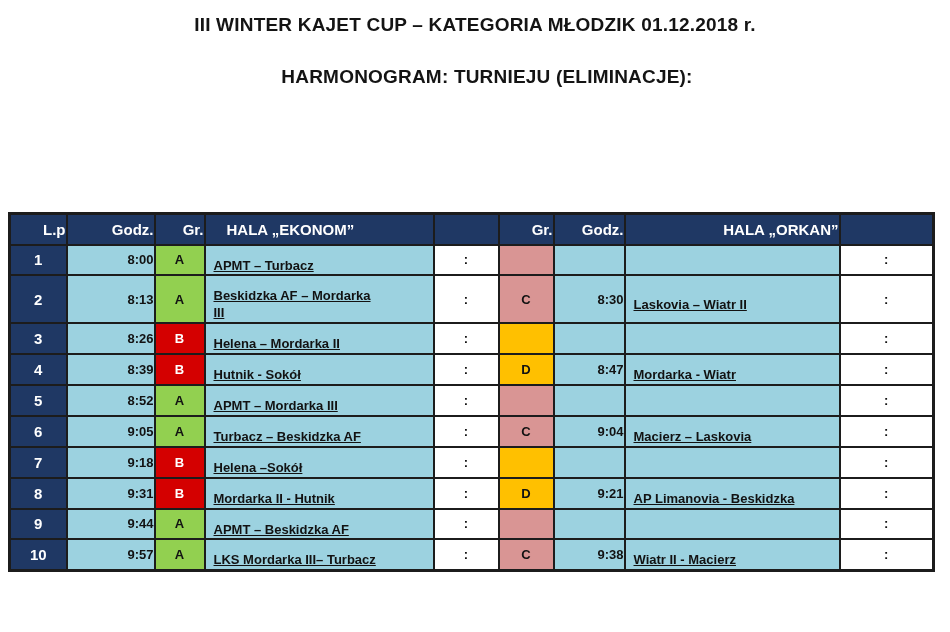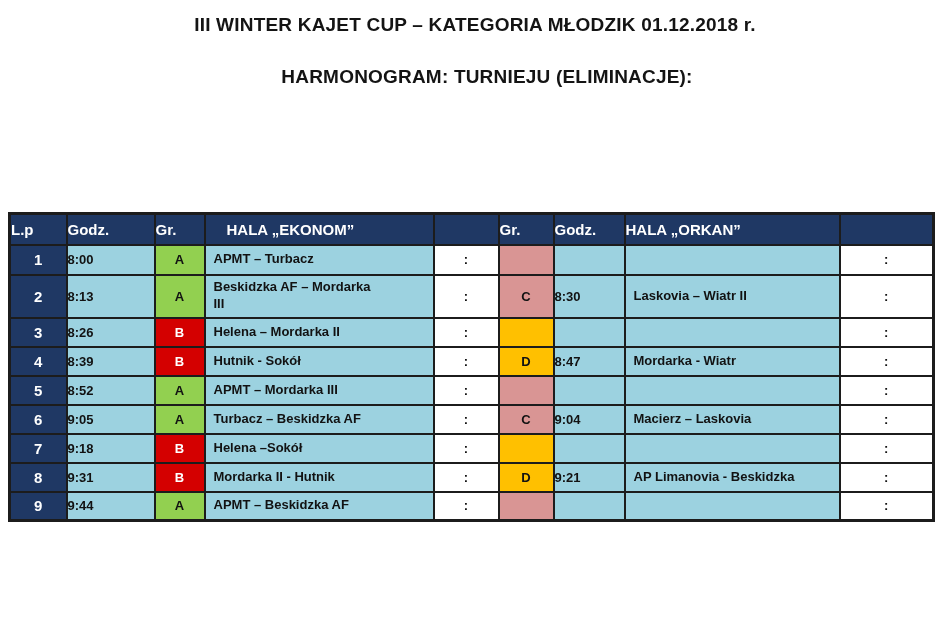--- a/index.html
+++ b/index.html
@@ -22,32 +22,32 @@
   col.c-lp{width:57px;}  col.c-time1{width:88px;} col.c-gr1{width:50px;}
   col.c-match1{width:229px;} col.c-score1{width:65px;}
   col.c-gr2{width:55px;} col.c-time2{width:71px;}
   col.c-match2{width:215px;} col.c-score2{width:94px;}
   thead tr{height:31px;}
   tbody tr{height:29px;}
   tbody tr:nth-child(1){height:30px;}
   tbody tr:nth-child(2){height:43px;}
   th{
     background:var(--header-bg);color:#ffffff;font-size:15px;font-weight:bold;
-    border:2px solid var(--border);text-align:left;padding:0;
+    border:2px solid var(--border);text-align:right;padding:0;
   }
   th:nth-child(4){text-align:left;padding-left:21px;}
   td{
     border:2px solid var(--border);background:var(--row-blue);
     color:#121212;font-size:13px;font-weight:bold;padding:0;
     vertical-align:middle;overflow:hidden;
   }
   td.lp{background:var(--header-bg);color:#ffffff;text-align:center;font-size:15px;}
-  td.time{text-align:left;}
+  td.time{text-align:right;}
   td.gr{text-align:center;}
-  td.match{text-align:left;padding:0 4px 0 8px;white-space:pre-line;line-height:1.3;}
+  td.match{text-align:left;padding:12px 4px 0 8px;white-space:pre-line;line-height:1.3;text-decoration:underline;}
   td.score{background:var(--score-bg);text-align:center;}
   td.green{background:var(--group-a-green);color:#121212;}
   td.red{background:var(--group-b-red);color:#ffffff;}
   td.pink{background:var(--group-c-pink);color:#121212;}
   td.orange{background:var(--group-d-orange);color:#121212;}
 </style>
 </head>
 <body>
 
 <div class="title">III WINTER KAJET CUP – KATEGORIA MŁODZIK 01.12.2018 r.</div>
@@ -172,14 +172,25 @@
         <td class="lp">9</td>
         <td class="time">9:44</td>
         <td class="gr green">A</td>
         <td class="match">APMT – Beskidzka AF</td>
         <td class="score">:</td>
         <td class="gr pink"></td>
         <td class="time"></td>
         <td class="match"></td>
         <td class="score">:</td>
       </tr>
+      <tr>
+        <td class="lp">10</td>
+        <td class="time">9:57</td>
+        <td class="gr green">A</td>
+        <td class="match">LKS Mordarka III– Turbacz</td>
+        <td class="score">:</td>
+        <td class="gr pink">C</td>
+        <td class="time">9:38</td>
+        <td class="match">Wiatr II - Macierz</td>
+        <td class="score">:</td>
+      </tr>
     </tbody>
 </table>
 
 </body></html>

